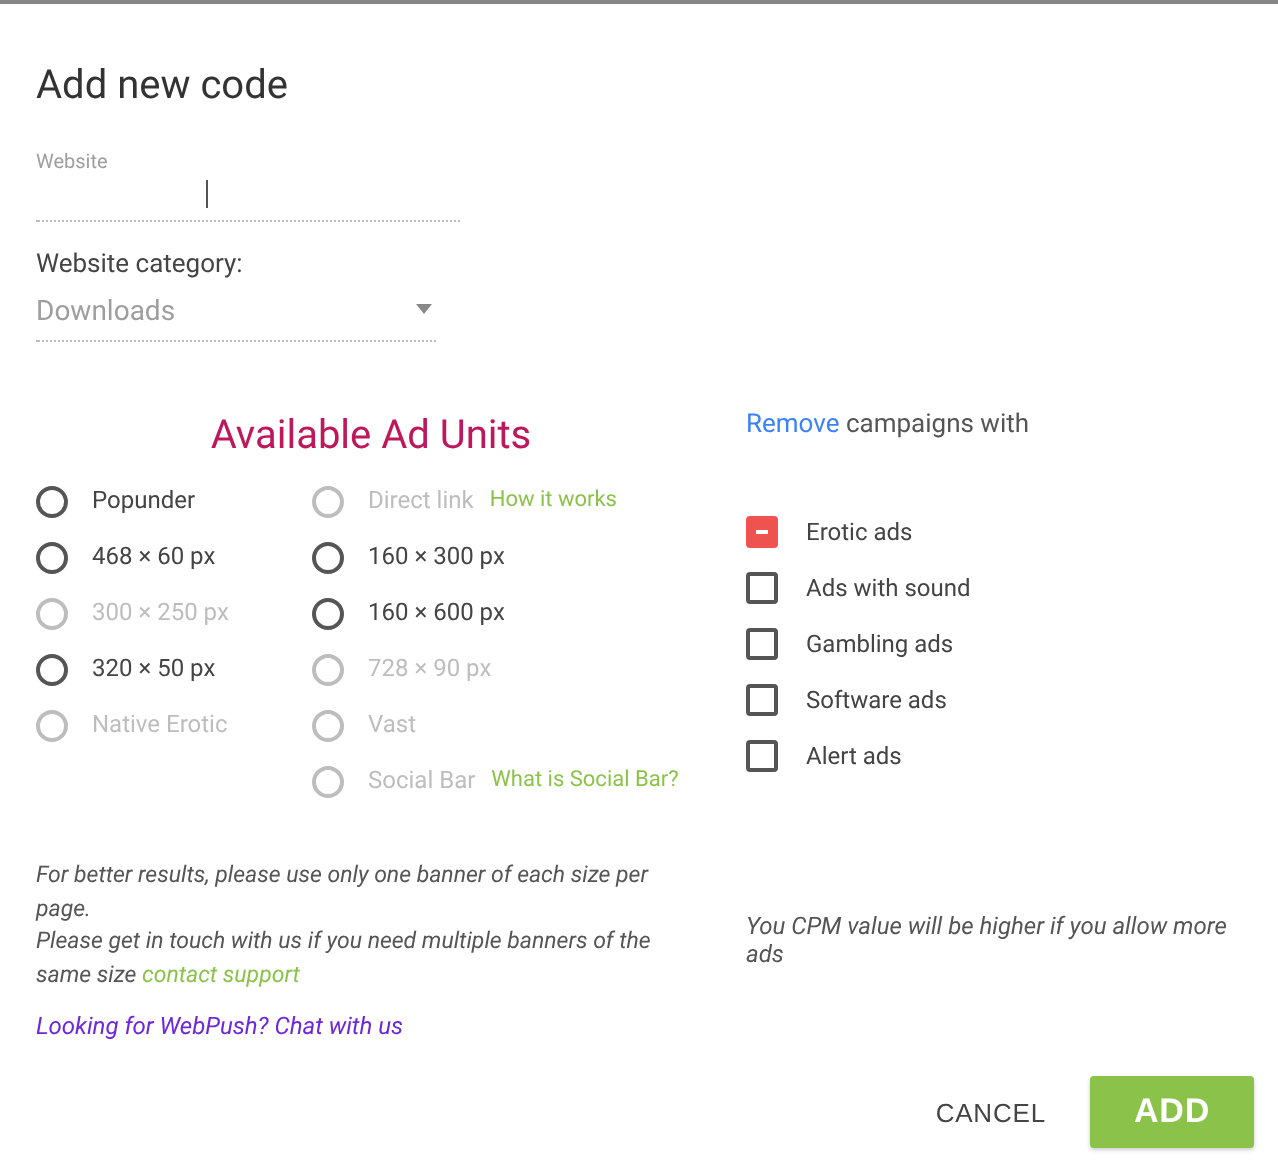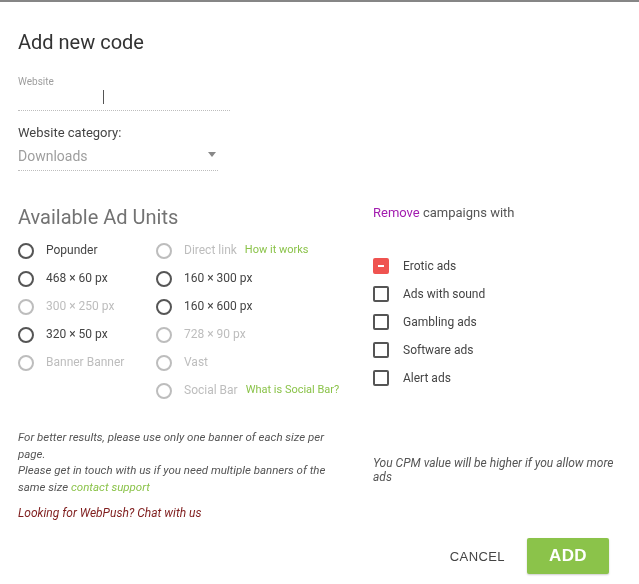--- a/index.html
+++ b/index.html
@@ -12,40 +12,40 @@
   .field-input { width: 100%; border: none; border-bottom: 1px dotted #bdbdbd; font-size: 13px; padding: 2px 0 4px 0; background: transparent; outline: none; height: 20px; color: #444; }
   .field-input::placeholder { color: #ddd; }
   .caret { position: absolute; left: 85px; top: 14px; width: 1px; height: 14px; background: #555; animation: blink 1s steps(1) infinite; }
   @keyframes blink { 50% { opacity: 0; } }
   .cat-label { font-size: 13px; color: #444; margin: 14px 0 8px 0; }
   .select { position: relative; width: 200px; border-bottom: 1px dotted #bdbdbd; padding: 0 18px 6px 0; font-size: 14px; color: #9e9e9e; cursor: pointer; }
   .chev { position: absolute; right: 2px; top: 4px; width: 0; height: 0; border-left: 4px solid transparent; border-right: 4px solid transparent; border-top: 5px solid #888; }
   .sections { display: flex; margin-top: 34px; }
   .left { flex: 0 0 335px; }
   .right { flex: 1; padding-left: 20px; }
-  .avail-title { font-size: 20px; font-weight: 400; color: #737373; margin-bottom: 14px; }
+  .avail-title { font-size: 20px; font-weight: 400; color: #be185d; margin-bottom: 14px; text-align: center; }
   .ad-grid { display: flex; }
   .ad-col { flex: 0 0 138px; }
   .ad-row { display: flex; align-items: flex-start; height: 28px; font-size: 12px; color: #444; }
   .ad-row.disabled { color: #bdbdbd; }
   .radio { width: 16px; height: 16px; border: 2px solid #555; border-radius: 50%; margin-right: 12px; flex-shrink: 0; position: relative; }
   .ad-row.disabled .radio { border-color: #bdbdbd; }
   .ad-row .link { color: #8bc34a; font-size: 11px; margin-left: 8px; cursor: pointer; }
   .notes { margin-top: 18px; font-size: 11.5px; font-style: italic; color: #555; line-height: 1.45; max-width: 320px; }
   .notes .link { color: #8bc34a; font-style: italic; cursor: pointer; }
-  .webpush { margin-top: 10px; font-size: 12px; font-style: italic; color: #7f1d1d; cursor: pointer; }
+  .webpush { margin-top: 10px; font-size: 12px; font-style: italic; color: #6d28d9; cursor: pointer; }
   .remove-line { font-size: 13px; color: #555; margin-bottom: 10px; }
-  .remove-word { color: #a21caf; }
+  .remove-word { color: #3b82f6; }
   .cb-grid { display: flex; flex-wrap: wrap; margin-top: 32px; }
   .cb-item { display: flex; align-items: center; width: 136px; height: 28px; font-size: 12px; color: #444; }
   .cb { width: 16px; height: 16px; border: 2px solid #555; border-radius: 2px; margin-right: 14px; flex-shrink: 0; position: relative; cursor: pointer; }
   .cb.indet { background: #ef5350; border-color: #ef5350; }
   .cb.indet::after { content: ""; position: absolute; left: 3px; right: 3px; top: 50%; height: 2px; background: #fff; transform: translateY(-50%); }
   .cpm-note { margin-top: 64px; font-size: 12px; font-style: italic; color: #555; }
-  .footer { position: absolute; bottom: 10px; right: 30px; display: flex; align-items: center; gap: 18px; }
+  .footer { position: absolute; bottom: 10px; right: 12px; display: flex; align-items: center; gap: 18px; }
   .btn-cancel { font-size: 13px; font-weight: 500; color: #444; background: transparent; border: none; cursor: pointer; letter-spacing: 0.4px; padding: 8px 4px; }
   .btn-add { font-size: 17px; font-weight: 700; color: #fff; background: #8bc34a; border: none; cursor: pointer; letter-spacing: 0.4px; padding: 8px 22px; border-radius: 2px; box-shadow: 0 1px 2px rgba(0,0,0,0.2); }
 </style>
 </head>
 <body>
 
 <div class="backdrop"></div>
 
 <div class="dialog">
   <div class="dlg-title">Add new code</div>
@@ -78,21 +78,21 @@
             <div class="ad-row disabled">
               <span class="radio"></span>
               <span>300 × 250 px</span>
             </div>
             <div class="ad-row">
               <span class="radio"></span>
               <span>320 × 50 px</span>
             </div>
             <div class="ad-row disabled">
               <span class="radio"></span>
-              <span>Banner Banner</span>
+              <span>Native Erotic</span>
             </div>
           </div>
         <div class="ad-col" id="col2" style="flex:0 0 190px">
             <div class="ad-row disabled">
               <span class="radio"></span>
               <span>Direct link</span>
               <span class="link">How it works</span>
             </div>
             <div class="ad-row">
               <span class="radio"></span>

